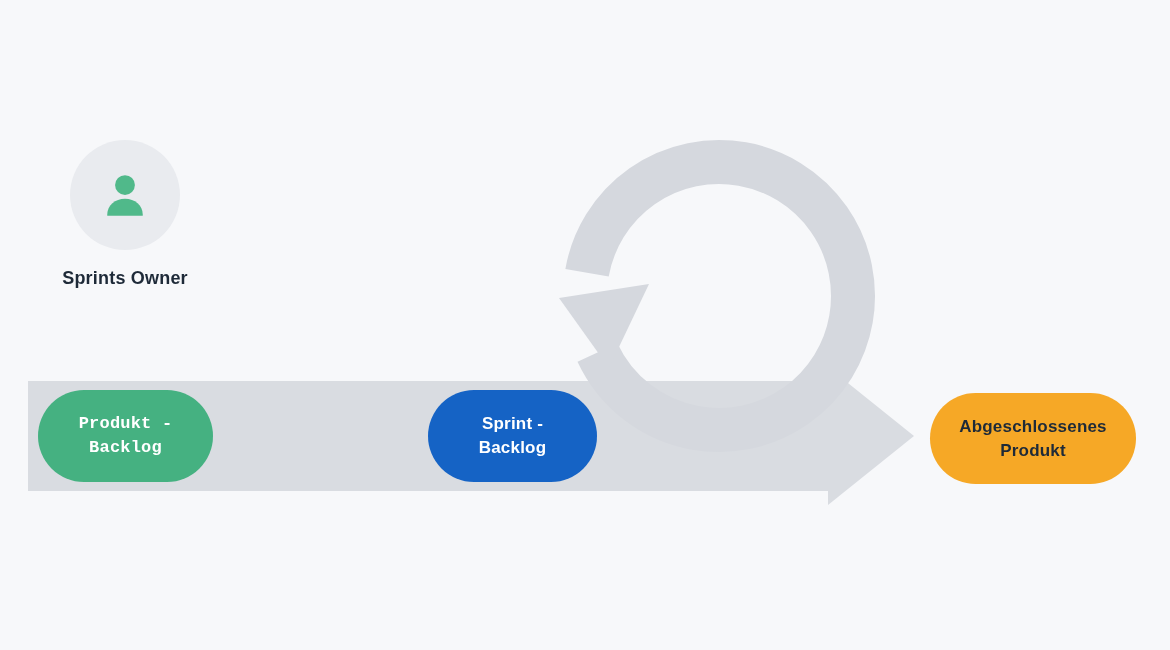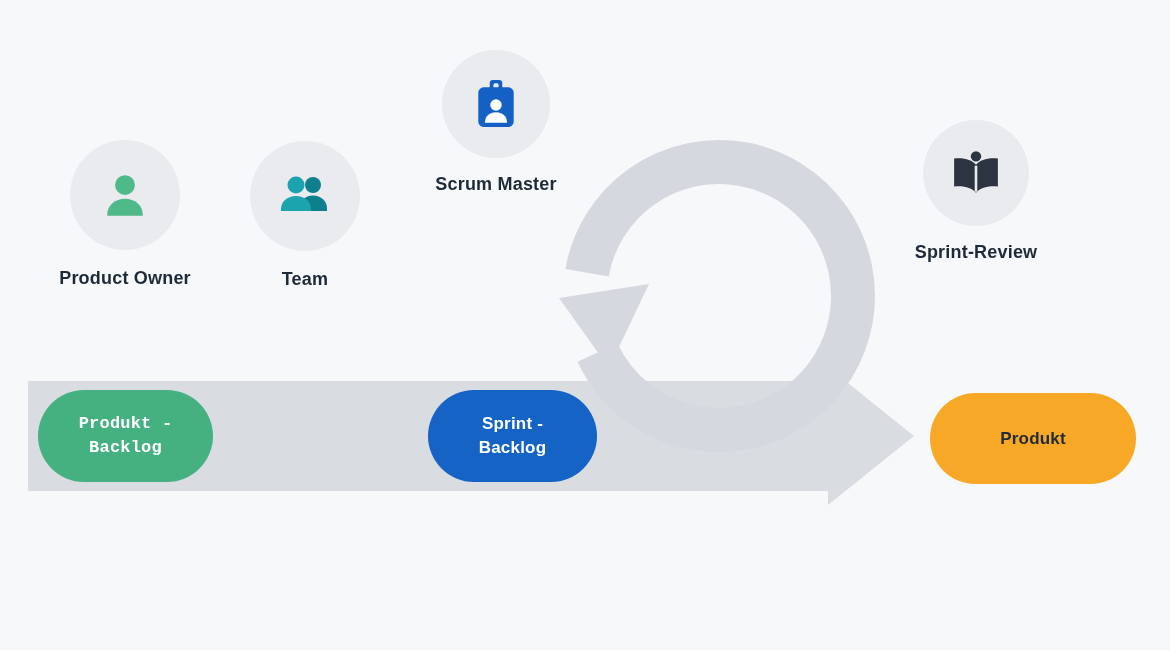--- a/index.html
+++ b/index.html
@@ -62,67 +62,35 @@
   </svg>
 
 
   <div class="role role-po">
     <div class="bubble">
       <svg width="48" height="48" viewBox="0 0 46 46" aria-hidden="true">
         <circle cx="23" cy="13.5" r="9.5" fill="#50b98a"></circle>
         <path d="M23 26.5c-9.5 0-17 6.5-17 15v1.5h34v-1.5c0-8.5-7.5-15-17-15z" fill="#50b98a"></path>
       </svg>
     </div>
-    <div class="role-label">Product Owner</div>
+    <div class="role-label">Sprints Owner</div>
   </div>
 
-  <div class="role role-team">
-    <div class="bubble">
-      <svg width="54" height="42" viewBox="0 0 54 42" aria-hidden="true">
-        <circle cx="35" cy="10" r="8" fill="#0e7f8d"></circle>
-        <path d="M35 20.5c-8 0-14 5.5-14 13v2.5h28v-2.5c0-7.5-6-13-14-13z" fill="#0e7f8d"></path>
-        <circle cx="18" cy="10" r="8.5" fill="#1ba4ad"></circle>
-        <path d="M18 21c-8.5 0-15 5.5-15 13v2h30v-2c0-7.5-6.5-13-15-13z" fill="#1ba4ad"></path>
-      </svg>
-    </div>
-    <div class="role-label">Team</div>
-  </div>
 
-  <div class="role role-sm">
-    <div class="bubble">
-      <svg width="48" height="52" viewBox="0 0 46 50" aria-hidden="true">
-        <rect x="17" y="2" width="12" height="13" rx="3" fill="#1460c4"></rect>
-        <rect x="20.5" y="5" width="5" height="5" rx="1.5" fill="#e9ebef"></rect>
-        <rect x="6" y="9" width="34" height="38" rx="5" fill="#1460c4"></rect>
-        <circle cx="23" cy="26" r="5.5" fill="#ffffff"></circle>
-        <path d="M23 33c-6 0-10.5 4-10.5 9v1h21v-1c0-5-4.5-9-10.5-9z" fill="#ffffff"></path>
-      </svg>
-    </div>
-    <div class="role-label">Scrum Master</div>
-  </div>
 
-  <div class="role role-sr">
-    <div class="bubble">
-      <svg width="50" height="46" viewBox="0 0 48 44" aria-hidden="true">
-        <circle cx="24" cy="6" r="5" fill="#2b3440"></circle>
-        <path d="M24 14 C20 9 12 7 3 8 v27 c9-1 17 1 21 6 4-5 12-7 21-6 V8 c-9-1-17 1-21 6z" fill="#2b3440"></path>
-        <path d="M24 15 v25" stroke="#e9ebef" stroke-width="2.5" fill="none"></path>
-      </svg>
-    </div>
-    <div class="role-label">Sprint-Review</div>
-  </div>
 
   <div class="pill pill-green">
     <span>Produkt -</span>
     <span>Backlog</span>
   </div>
 
 
   <div class="pill pill-blue">
     <span>Sprint -</span>
     <span>Backlog</span>
   </div>
 
   <div class="pill pill-orange">
+    <span>Abgeschlossenes</span>
     <span>Produkt</span>
   </div>
 
 </div>
 
 </body></html>

